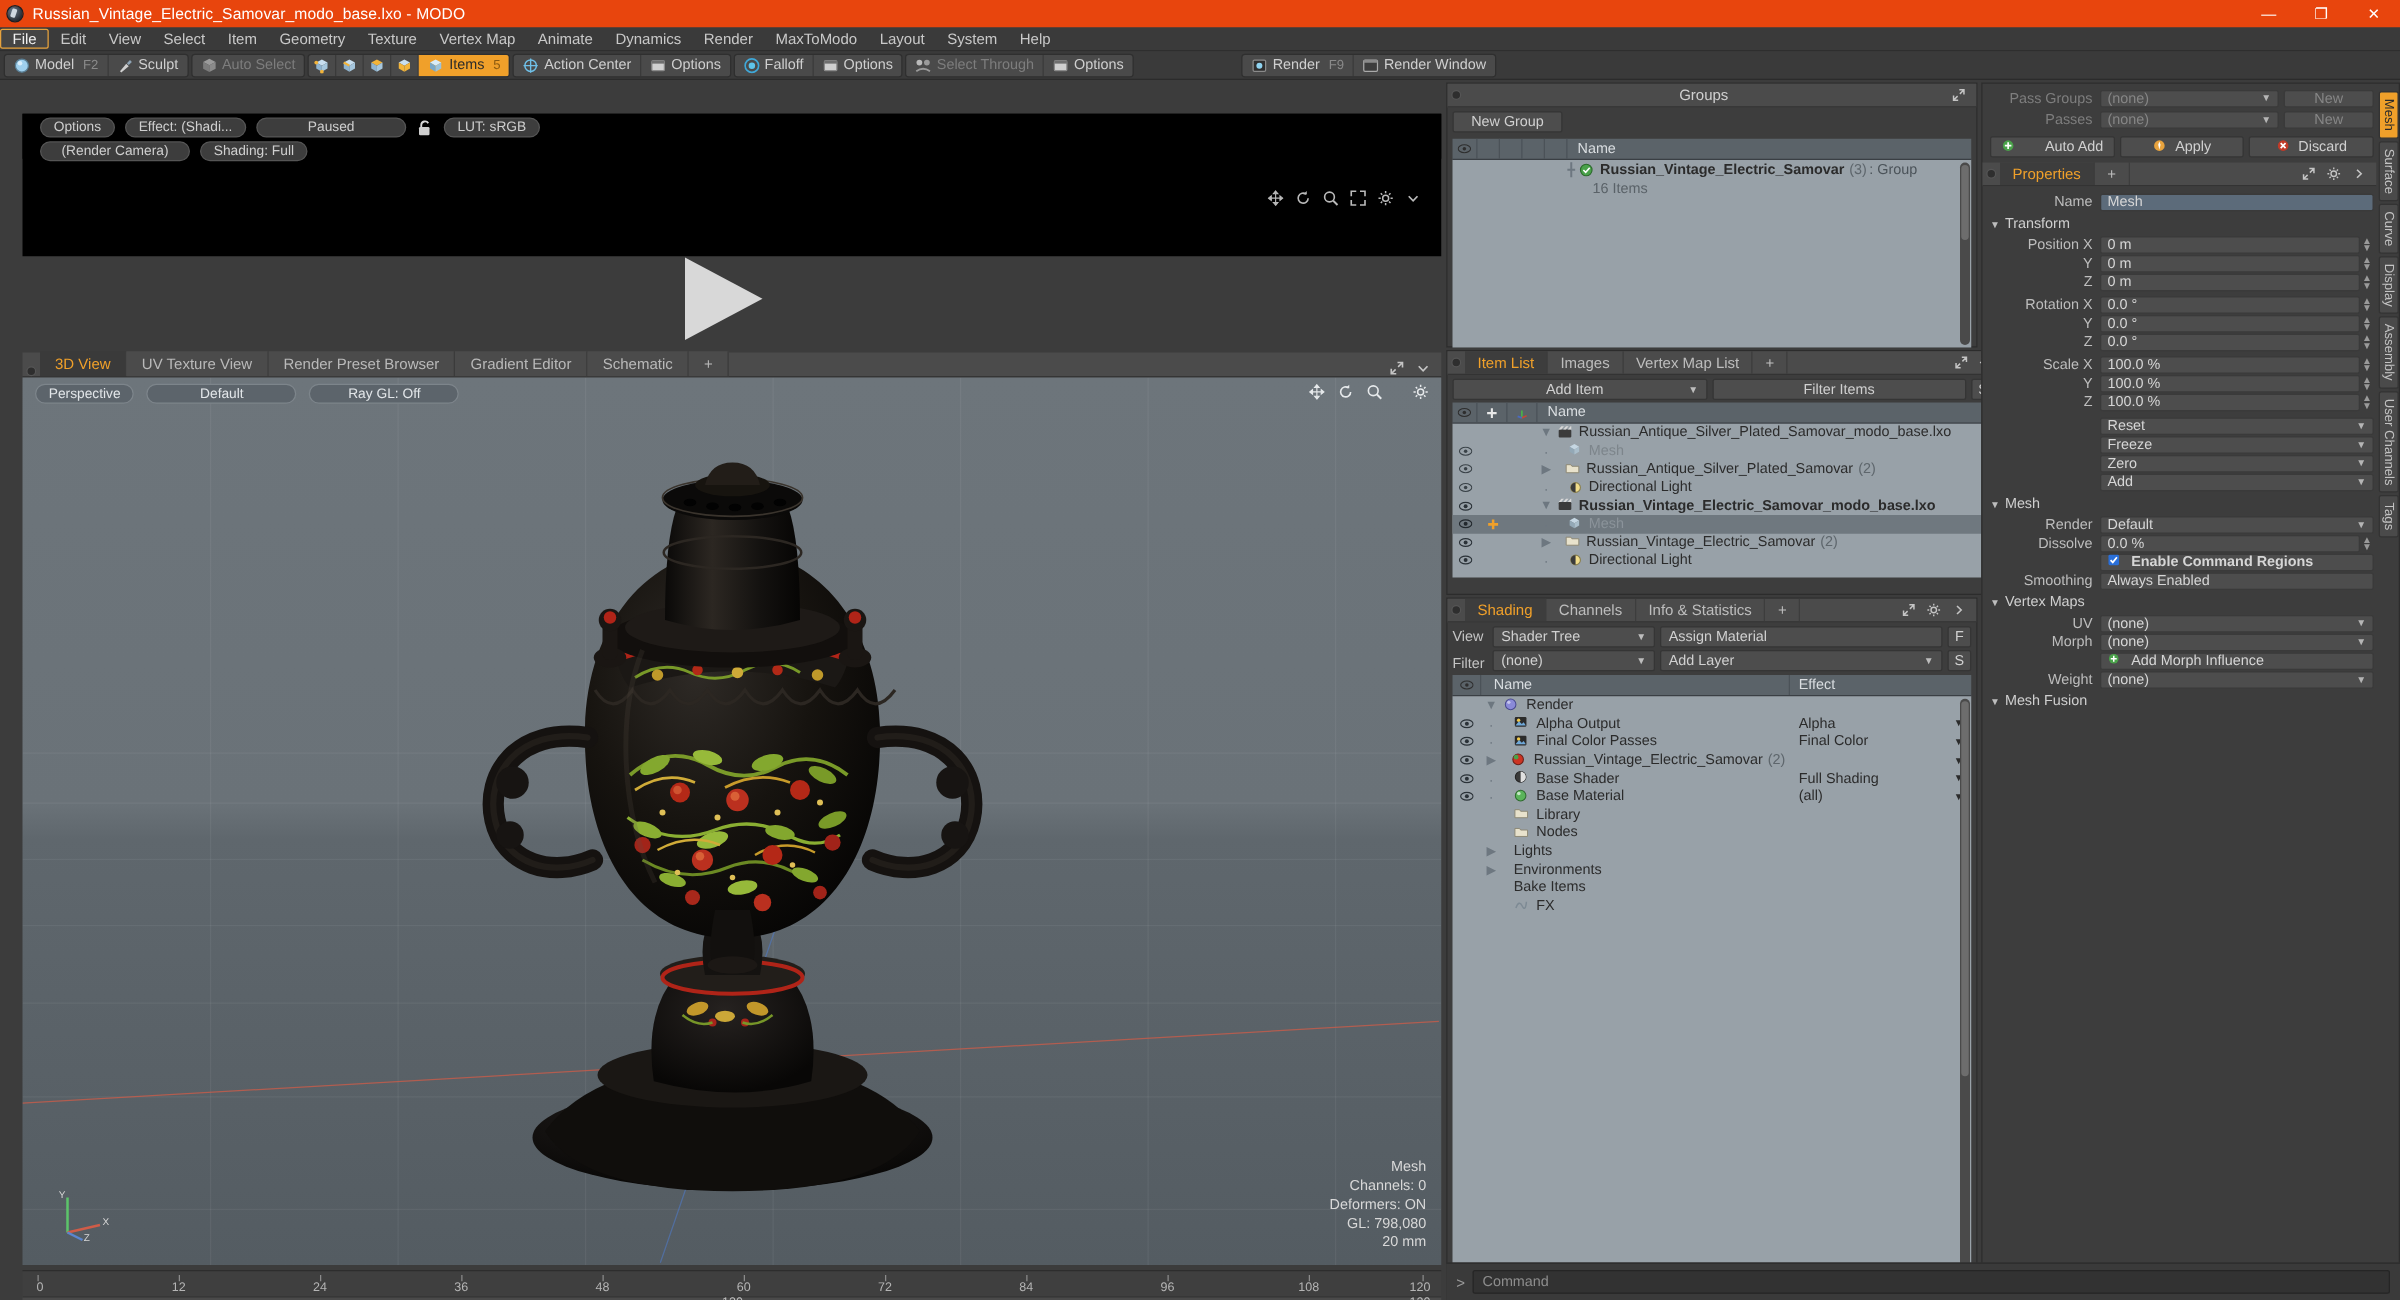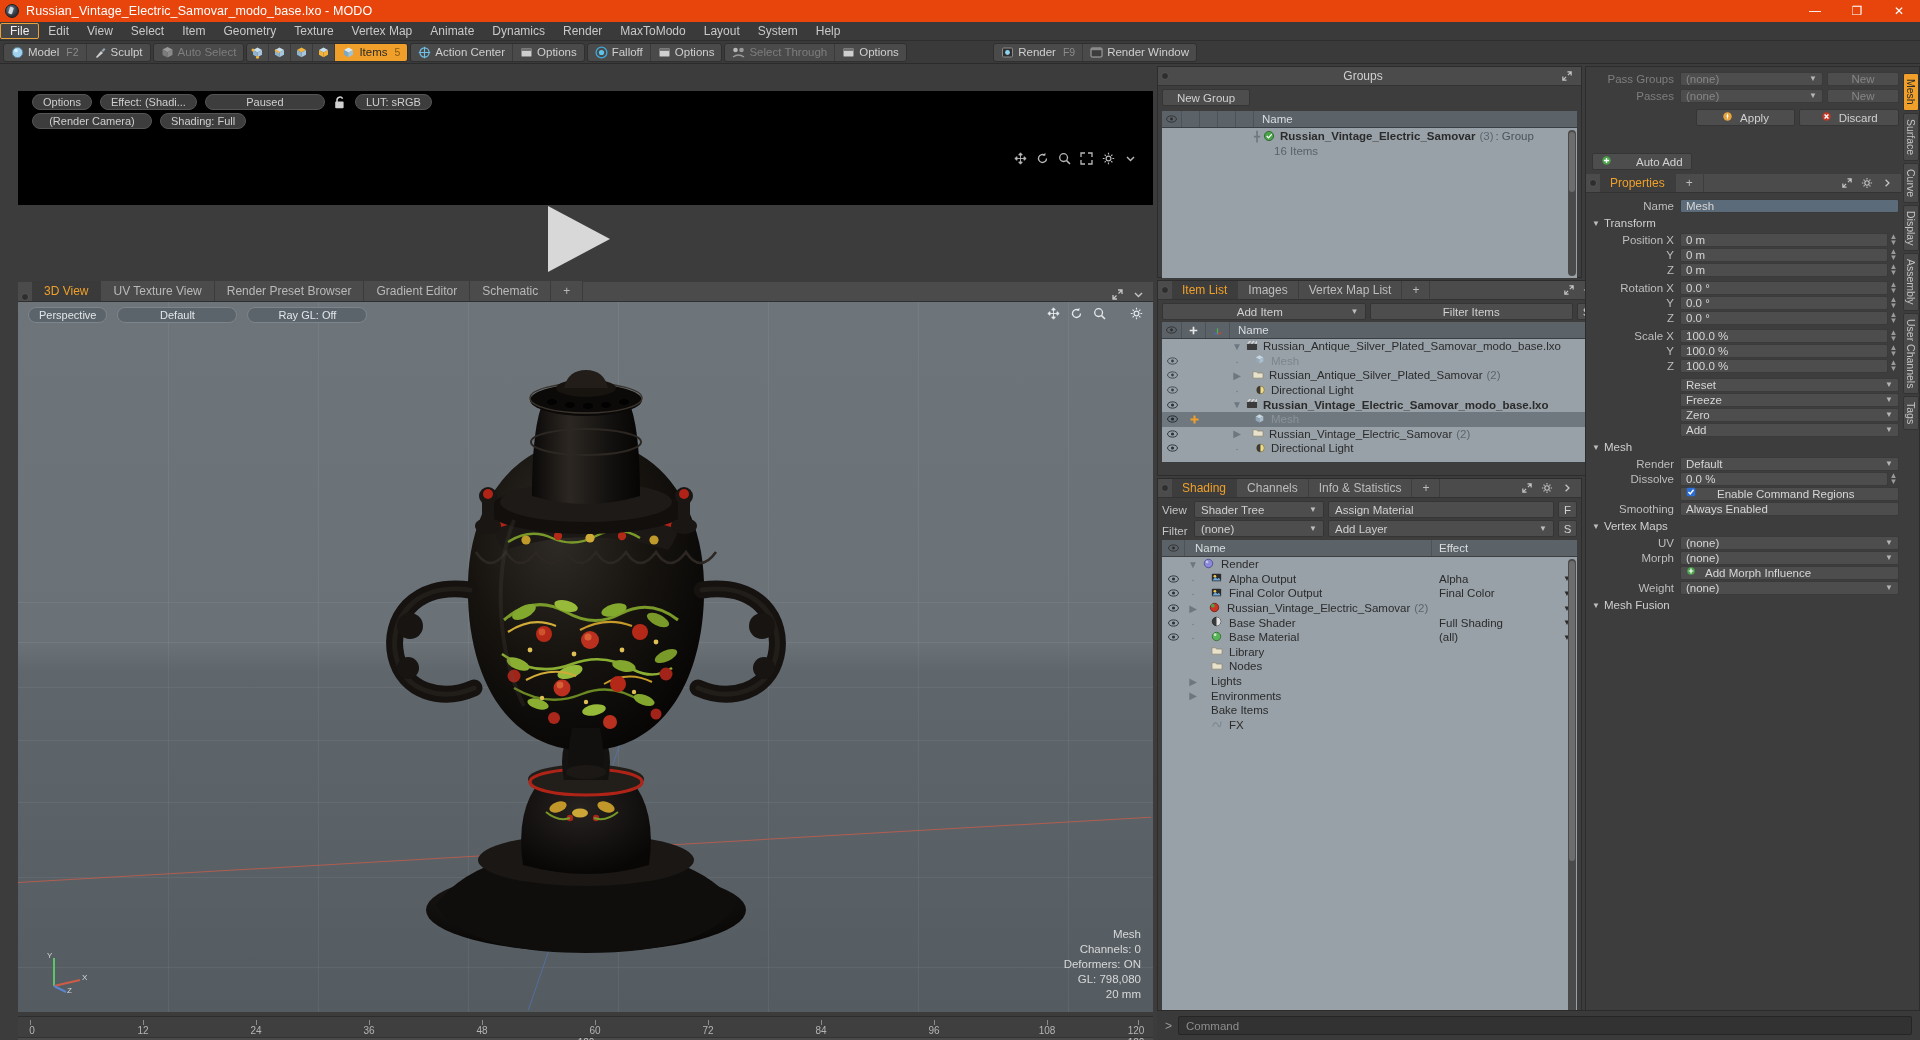--- a/index.html
+++ b/index.html
@@ -1132,21 +1132,21 @@
                 </svg>
               </div>
             <span class="treeline" style="width:16px;text-align:center">‧</span>
             <span class="ico" style="margin:0 5px 0 10px;">
                 <svg width="11" height="11" viewBox="0 0 13 13">
                   <rect x="1" y="2" width="11" height="9" rx="1" fill="#2b2b2b"></rect>
                   <circle cx="4.6" cy="5" r="1.6" fill="#f0c84a"></circle>
                   <path d="M1.6 10 L5 6 L7.6 8.4 L9.4 6.8 L11.4 10 Z" fill="#6fa8d8"></path>
                 </svg>
               </span>
-            <span style="flex:1">Final Color Output</span>
+            <span style="flex:1">Final Color Passes</span>
             <span style="width:145px; padding-left:7px; display:flex; align-items:center;">
               <span>Final Color</span>
               <span style="margin-left:auto;font-size:8px;padding-right:6px;">▼</span>
             </span>
           </div>
 
           <div class="trow">
             <div style="width:23px;display:flex;justify-content:center">
                 <svg class="eye" viewBox="0 0 14 9">
                   <ellipse cx="7" cy="4.5" rx="6.3" ry="4" fill="none" stroke="#2b3238" stroke-width="1.2"></ellipse>
@@ -1285,21 +1285,21 @@
             <div class="prop-label dim">Passes</div>
             <div class="prop-field dim">
               <span>(none)</span>
               <span class="caret">▼</span>
             </div>
             <div class="prop-field dim" style="max-width:72px;margin-left:4px;justify-content:center;">New</div>
           </div>
         </div>
 
         <div style="display:flex; gap:4px; padding:6px 20px 4px 6px;">
-          <div class="rowbtn" style="flex:1;justify-content:center;gap:22px;margin-top:44px;">
+          <div class="rowbtn" style="flex:1;justify-content:center;gap:22px;">
             <span class="ico">
                 <svg width="11" height="11" viewBox="0 0 13 13">
                   <circle cx="6.5" cy="6.5" r="5" fill="#4aa24a"></circle>
                   <path d="M6.5 3.4 V9.6 M3.4 6.5 H9.6" stroke="#fff" stroke-width="1.6"></path>
                 </svg>
               </span>
             <span>Auto Add</span>
           </div>
           <div class="rowbtn" style="flex:1;justify-content:center;gap:5px;">
             <span class="ico">
@@ -1447,21 +1447,21 @@
                 <span class="caret">▼</span>
             </div>
           </div>
           <div class="prop-row">
             <div class="prop-label">Dissolve</div>
             <div class="prop-field">0.0 %</div>
             <div class="prop-spin">▲<br>▼</div>
           </div>
           <div class="prop-row">
             <div class="prop-label"></div>
-            <div class="prop-field" style="gap:18px;">
+            <div class="prop-field" style="gap:6px;font-weight:bold;">
               <span class="ico">
                   <svg width="10" height="10" viewBox="0 0 13 13">
                     <rect x="1" y="1" width="11" height="11" rx="1.5" fill="#2a6fd8"></rect>
                     <path d="M3.2 6.6 L5.5 9 L9.8 3.6" stroke="#fff" stroke-width="1.8" fill="none"></path>
                   </svg>
                 </span>
               <span>Enable Command Regions</span>
             </div>
           </div>
           <div class="prop-row">

